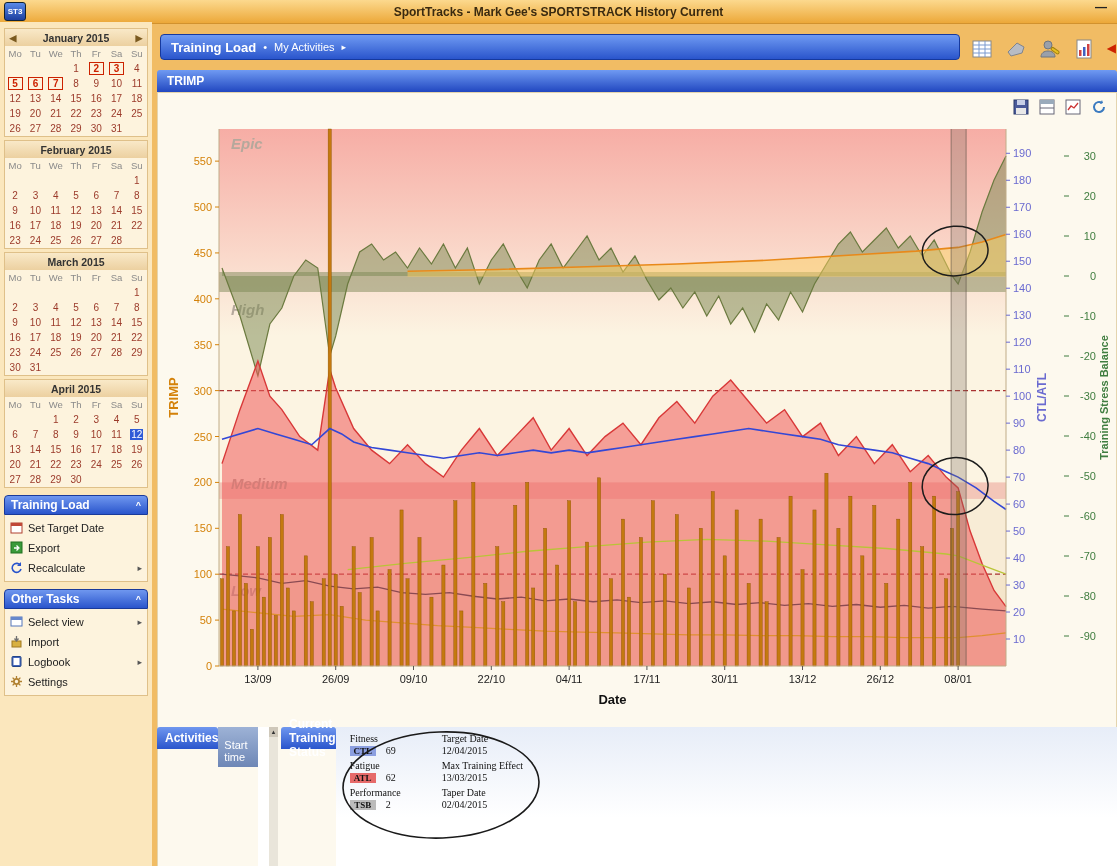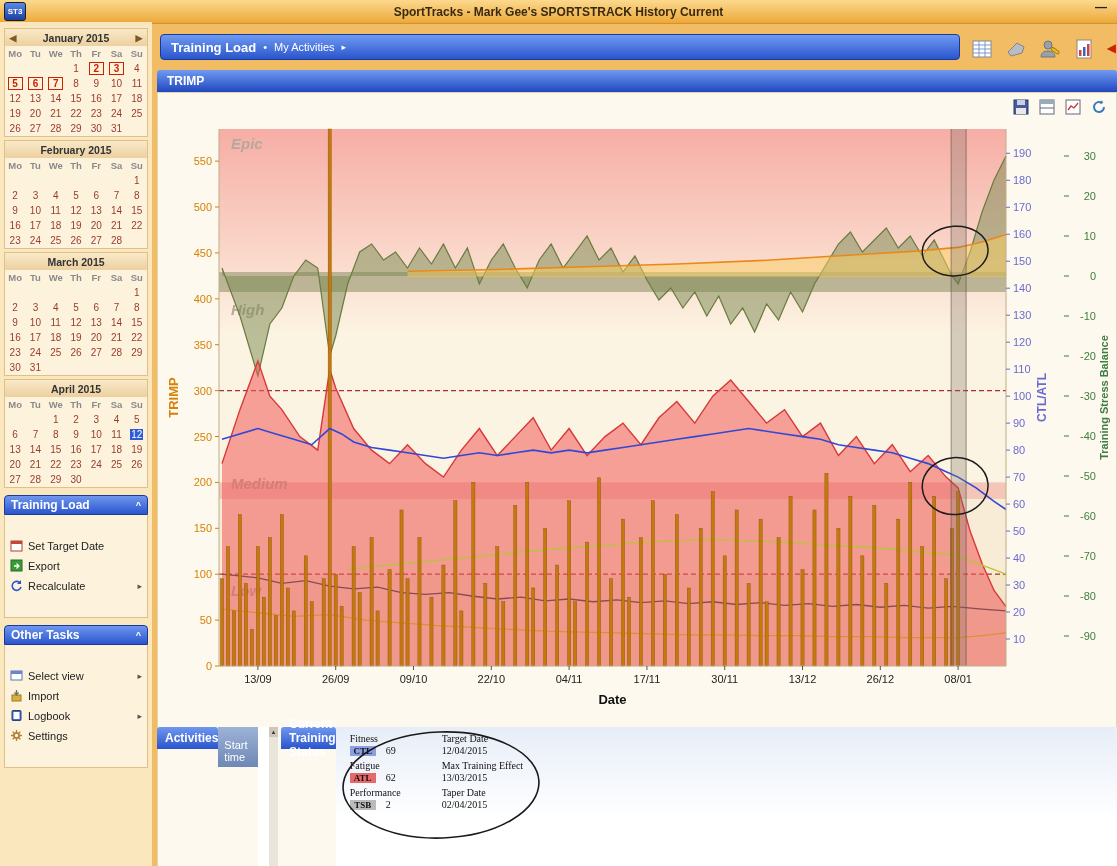--- a/index.html
+++ b/index.html
@@ -13,31 +13,31 @@
     border-radius:3px;color:#fff;font-size:8px;font-weight:bold;display:flex;align-items:center;justify-content:center;border:1px solid #123;}
   .min-btn{position:absolute;right:10px;top:0px;color:#222;font-size:12px;cursor:pointer;}
 
   
   .sidebar{position:absolute;left:0;top:22px;width:152px;height:844px;background:#fbe7bd;padding:6px 4px;box-sizing:border-box;}
   .cal{background:#fdf3dd;border:1px solid #dfc089;margin-bottom:3px;}
   .cal-head{display:flex;justify-content:space-between;align-items:center;
     background:linear-gradient(#f9e9c8,#ecd0a0);font-size:10.5px;font-weight:bold;color:#333;padding:1px 3px;height:15px;}
   .cal-nav{color:#7a5a20;font-size:9px;cursor:pointer;width:10px;text-align:center;}
   .cal table{width:100%;border-collapse:collapse;font-size:10px;table-layout:fixed;}
-  .cal th{color:#8a8a8a;font-weight:bold;font-size:9.5px;height:13px;}
+  .cal th{color:#8a8a8a;font-weight:normal;font-size:9.5px;height:13px;}
   .cal td{text-align:center;color:#9b3a2a;padding:0;height:15px;cursor:pointer;}
   .cal td span{display:inline-block;min-width:13px;}
   .cal td.boxed span{border:1px solid #cc2200;color:#cc2200;font-weight:bold;line-height:11px;}
   .cal td.selected span{background:#2f5bd7;color:#fff;}
 
   .task-panel{margin-top:7px;}
   .task-head{background:linear-gradient(#6f97ef,#2a55cc);color:#fff;font-weight:bold;font-size:12px;
     padding:2px 6px;border-radius:4px 4px 0 0;display:flex;justify-content:space-between;align-items:center;border:1px solid #1a3a9a;}
   .task-head .chev{font-size:9px;cursor:pointer;}
-  .task-items{background:#fdf3dd;border:1px solid #dfc089;border-top:none;padding:21px 2px;}
+  .task-items{background:#fdf3dd;border:1px solid #dfc089;border-top:none;padding:3px 2px;}
   .task-item{display:flex;align-items:center;gap:5px;font-size:11px;color:#222;padding:2.5px 3px;cursor:pointer;}
   .task-item .sub{margin-left:auto;color:#555;font-size:9px;}
 
   
   .tl-pill{position:absolute;left:160px;top:34px;width:800px;height:26px;
     background:linear-gradient(#6f9af2,#2a55cc);border:1px solid #16399e;border-radius:4px;
     color:#fff;display:flex;align-items:center;padding:0 10px;gap:7px;box-sizing:border-box;cursor:pointer;}
   .tl-title{font-weight:bold;font-size:13px;}
   .tl-sep{font-size:11px;}
   .tl-sub{font-size:11px;}

